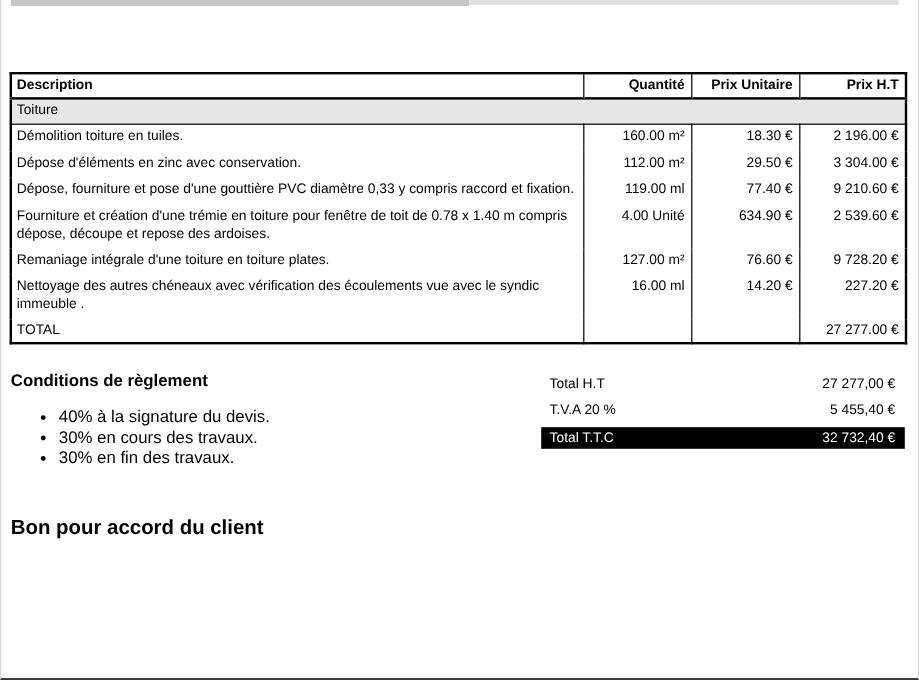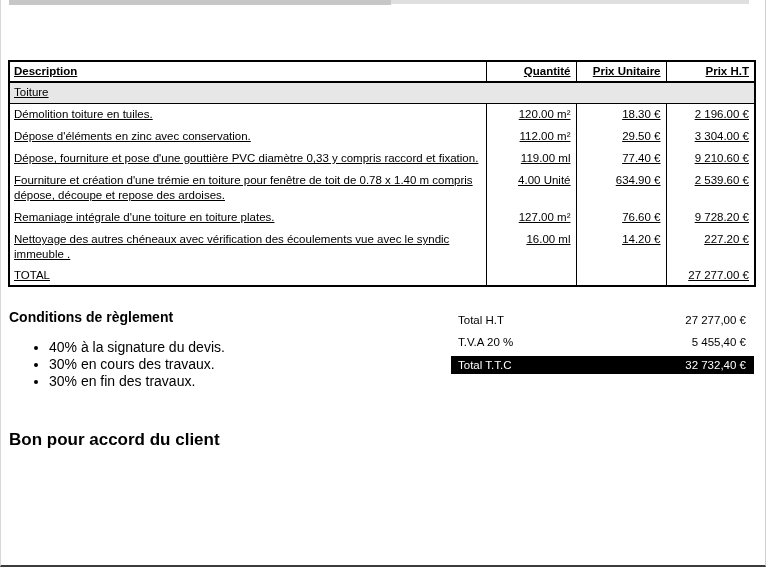--- a/index.html
+++ b/index.html
@@ -13,21 +13,20 @@
     border-bottom:2px solid #3c3c3c;background:#fff;
   }
   .strip-a{position:absolute;left:8px;top:0;width:382px;height:5px;background:#c7c7c7;}
   .strip-b{position:absolute;left:390px;top:0;width:358px;height:4px;background:#dfdfdf;}
 
   table.items{
     position:absolute;left:7px;top:60px;width:746px;
     border-collapse:collapse;table-layout:fixed;
     font-size:11.5px;line-height:15px;
     border:2px solid #000;
-    text-decoration:underline;
   }
   table.items col.c-desc{width:477px;}
   table.items col.c-q{width:90px;}
   table.items col.c-pu{width:90px;}
   table.items col.c-pht{width:89px;}
 
   table.items th{
     font-weight:bold;text-align:right;vertical-align:middle;
     padding:2px 5px 2px 4px;height:14px;
     border-bottom:2px solid #000;white-space:nowrap;overflow:hidden;
@@ -83,21 +82,21 @@
         <th class="vline">Prix H.T</th>
       </tr>
     </thead>
     <tbody>
       <tr class="section-row">
         <td colspan="4">Toiture</td>
       </tr>
 
       <tr class="item-row">
         <td>Démolition toiture en tuiles.</td>
-        <td class="vline num">120.00 m²</td>
+        <td class="vline num">160.00 m²</td>
         <td class="vline num">18.30 €</td>
         <td class="vline num">2 196.00 €</td>
       </tr>
       <tr class="item-row">
         <td>Dépose d'éléments en zinc avec conservation.</td>
         <td class="vline num">112.00 m²</td>
         <td class="vline num">29.50 €</td>
         <td class="vline num">3 304.00 €</td>
       </tr>
       <tr class="item-row">

